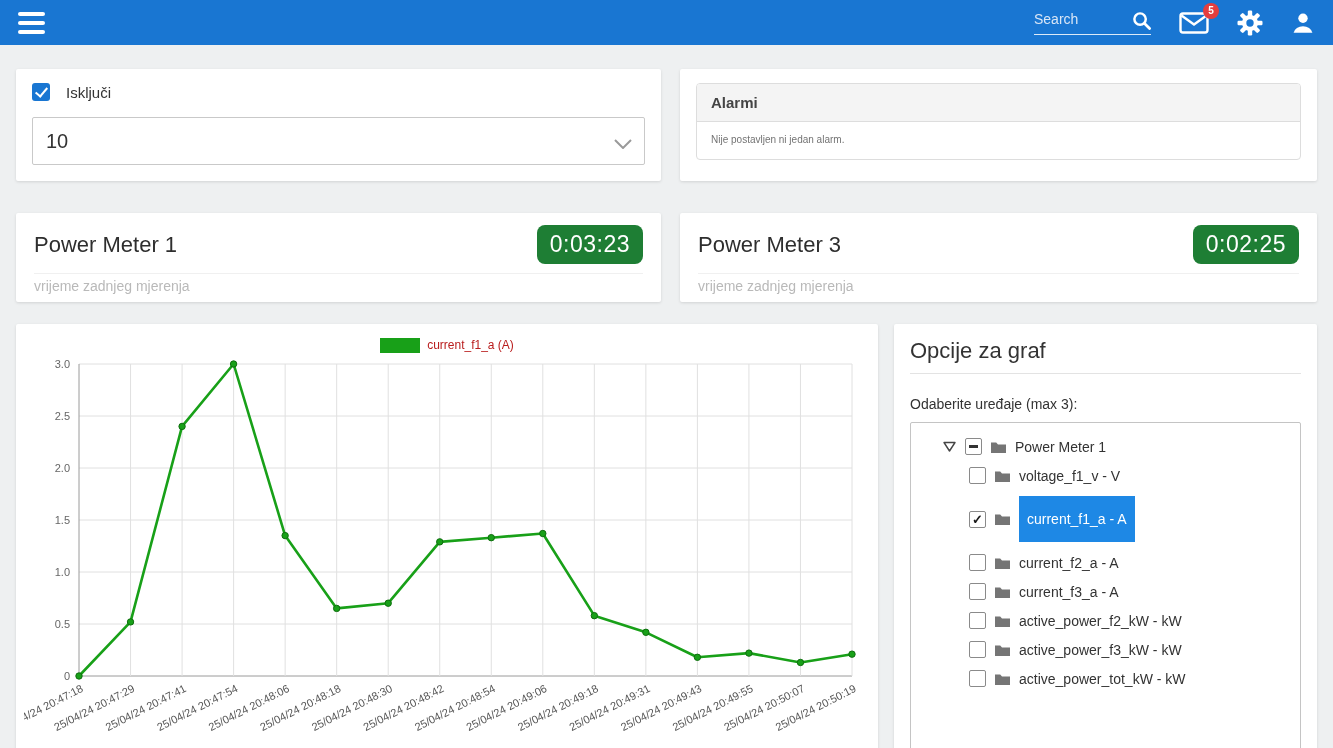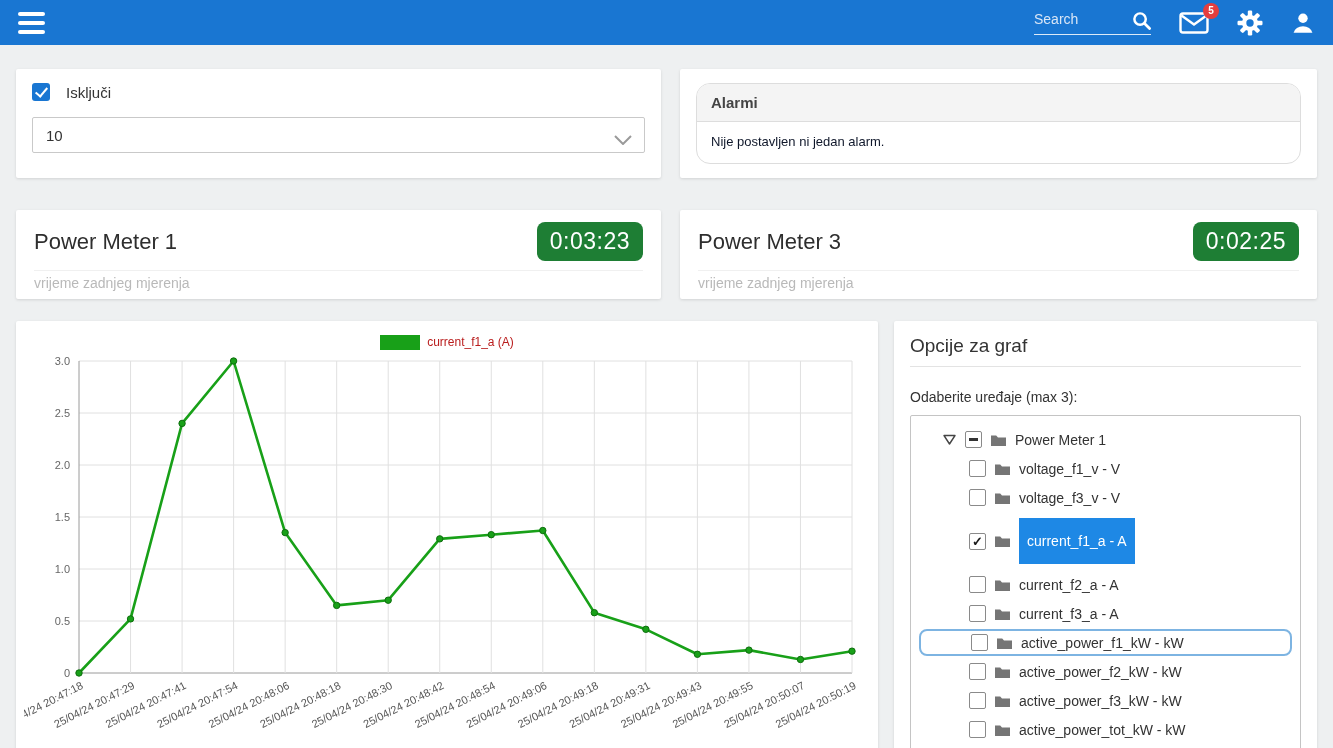--- a/index.html
+++ b/index.html
@@ -24,45 +24,45 @@
   .row3{margin-top:22px;display:flex;gap:16px}
   .card{background:#fff;border-radius:2px;box-shadow:0 1px 3px rgba(0,0,0,.12)}
 
   
   .refresh-card{padding:14px 16px 16px}
   .cb-row{display:flex;align-items:center;gap:16px;margin-bottom:16px}
   .cb-blue{width:18px;height:18px;background:var(--navbar,#1976d2);border-radius:3px;position:relative;cursor:pointer;flex:0 0 auto}
   .cb-blue::after{content:"";position:absolute;left:5.5px;top:2px;width:5px;height:10px;border:solid #fff;border-width:0 2.4px 2.4px 0;transform:rotate(40deg)}
   .cb-label{font-size:15px}
   .interval-label{font-size:15px;margin-bottom:7px}
-  .select{position:relative;height:36px;border:1px solid #c9c9c9;border-radius:2px;background:#fff;display:flex;align-items:center;padding:0 24px 0 13px;font-size:15px;cursor:pointer}
+  .select{position:relative;height:48px;border:1px solid #c9c9c9;border-radius:2px;background:#fff;display:flex;align-items:center;padding:0 24px 0 13px;font-size:20px;cursor:pointer}
   .select .chev{position:absolute;right:12px;top:13px}
 
   
   .alarms-card{padding:14px 16px}
-  .panel{border:1px solid #ddd;border-radius:14px;overflow:hidden}
+  .panel{border:1px solid #ddd;border-radius:4px;overflow:hidden}
   .panel-head{background:#f4f4f4;border-bottom:1px solid #ddd;padding:10px 14px;font-size:15px;font-weight:bold;color:#444}
-  .panel-body{padding:12px 14px 14px;font-size:13px;color:#0f172a}
+  .panel-body{padding:12px 14px 14px;font-size:10px;color:#737373}
 
   
   .meter-card{padding:12px 18px 8px}
   .meter-top{display:flex;align-items:center;justify-content:space-between}
   .meter-name{font-size:22px;font-weight:500;color:#2e2e2e}
   .timer-badge{background:var(--success,#1e7e34);color:#fff;font-size:23px;padding:6px 13px;border-radius:8px;letter-spacing:.5px}
   .meter-sub{margin-top:9px;padding-top:4px;border-top:1px solid #f0f0f0;color:#b9b9b9;font-size:14px}
 
   
   .chart-card{width:862px;height:452px;padding:10px 8px;flex:0 0 auto}
   .legend{display:flex;align-items:center;justify-content:center;gap:7px;height:22px}
   .legend-swatch{width:40px;height:15px;background:var(--line,#18a018)}
   .legend-text{font-size:12px;color:#b91c1c}
 
   
   .options-card{flex:1;padding:14px 16px;height:470px}
-  .opt-title{font-size:19px;color:#333;padding-bottom:9px;border-bottom:1px solid #e3e3e3}
+  .opt-title{font-size:22px;color:#333;padding-bottom:9px;border-bottom:1px solid #e3e3e3}
   .opt-sub{font-size:14px;margin:22px 0 10px}
   .tree-box{border:1px solid #c4c4c4;border-radius:2px;padding:9px 6px;height:360px;overflow:hidden}
   .tree-item{display:flex;align-items:center;gap:9px;padding:6px 6px 6px 52px;font-size:14px}
   .tree-item.parent{padding-left:26px}
   .cb{width:17px;height:17px;border:1.5px solid #8a8a8a;border-radius:2px;background:#fff;display:flex;align-items:center;justify-content:center;font-size:13px;font-weight:bold;color:#1a1a1a;flex:0 0 auto;cursor:pointer}
   .cb.indet::after{content:"";width:9px;height:2.5px;background:#333}
   .tree-item.checked .cb::after{content:"\2713"}
   .tree-item .t-label{color:#333}
   .tree-item.selected .t-label{background:var(--accent,#1e88e5);color:#ffffff;padding:15px 8px}
   .tree-item.focused{border:2px solid #7db4e2;border-radius:8px;padding:3px 6px 3px 50px;margin:1px 2px}
@@ -261,29 +261,20 @@
           <span class="cb"></span>
           <span class="folder">
             <svg width="15" height="12" viewBox="0 0 15 12">
                 <path d="M0 1.5 h5.2 l1.8 2 h8 v8.5 h-15 z" fill="#757575"></path>
               </svg>
           </span>
           <span class="t-label">voltage_f1_v - V</span>
         </div>
 
 
-        <div class="tree-item">
-          <span class="cb"></span>
-          <span class="folder">
-            <svg width="15" height="12" viewBox="0 0 15 12">
-                <path d="M0 1.5 h5.2 l1.8 2 h8 v8.5 h-15 z" fill="#757575"></path>
-              </svg>
-          </span>
-          <span class="t-label">voltage_f3_v - V</span>
-        </div>
 
         <div class="tree-item checked selected">
           <span class="cb"></span>
           <span class="folder">
             <svg width="15" height="12" viewBox="0 0 15 12">
                 <path d="M0 1.5 h5.2 l1.8 2 h8 v8.5 h-15 z" fill="#757575"></path>
               </svg>
           </span>
           <span class="t-label">current_f1_a - A</span>
         </div>
@@ -301,29 +292,20 @@
         <div class="tree-item">
           <span class="cb"></span>
           <span class="folder">
             <svg width="15" height="12" viewBox="0 0 15 12">
                 <path d="M0 1.5 h5.2 l1.8 2 h8 v8.5 h-15 z" fill="#757575"></path>
               </svg>
           </span>
           <span class="t-label">current_f3_a - A</span>
         </div>
 
-        <div class="tree-item focused">
-          <span class="cb"></span>
-          <span class="folder">
-            <svg width="15" height="12" viewBox="0 0 15 12">
-                <path d="M0 1.5 h5.2 l1.8 2 h8 v8.5 h-15 z" fill="#757575"></path>
-              </svg>
-          </span>
-          <span class="t-label">active_power_f1_kW - kW</span>
-        </div>
 
         <div class="tree-item">
           <span class="cb"></span>
           <span class="folder">
             <svg width="15" height="12" viewBox="0 0 15 12">
                 <path d="M0 1.5 h5.2 l1.8 2 h8 v8.5 h-15 z" fill="#757575"></path>
               </svg>
           </span>
           <span class="t-label">active_power_f2_kW - kW</span>
         </div>

